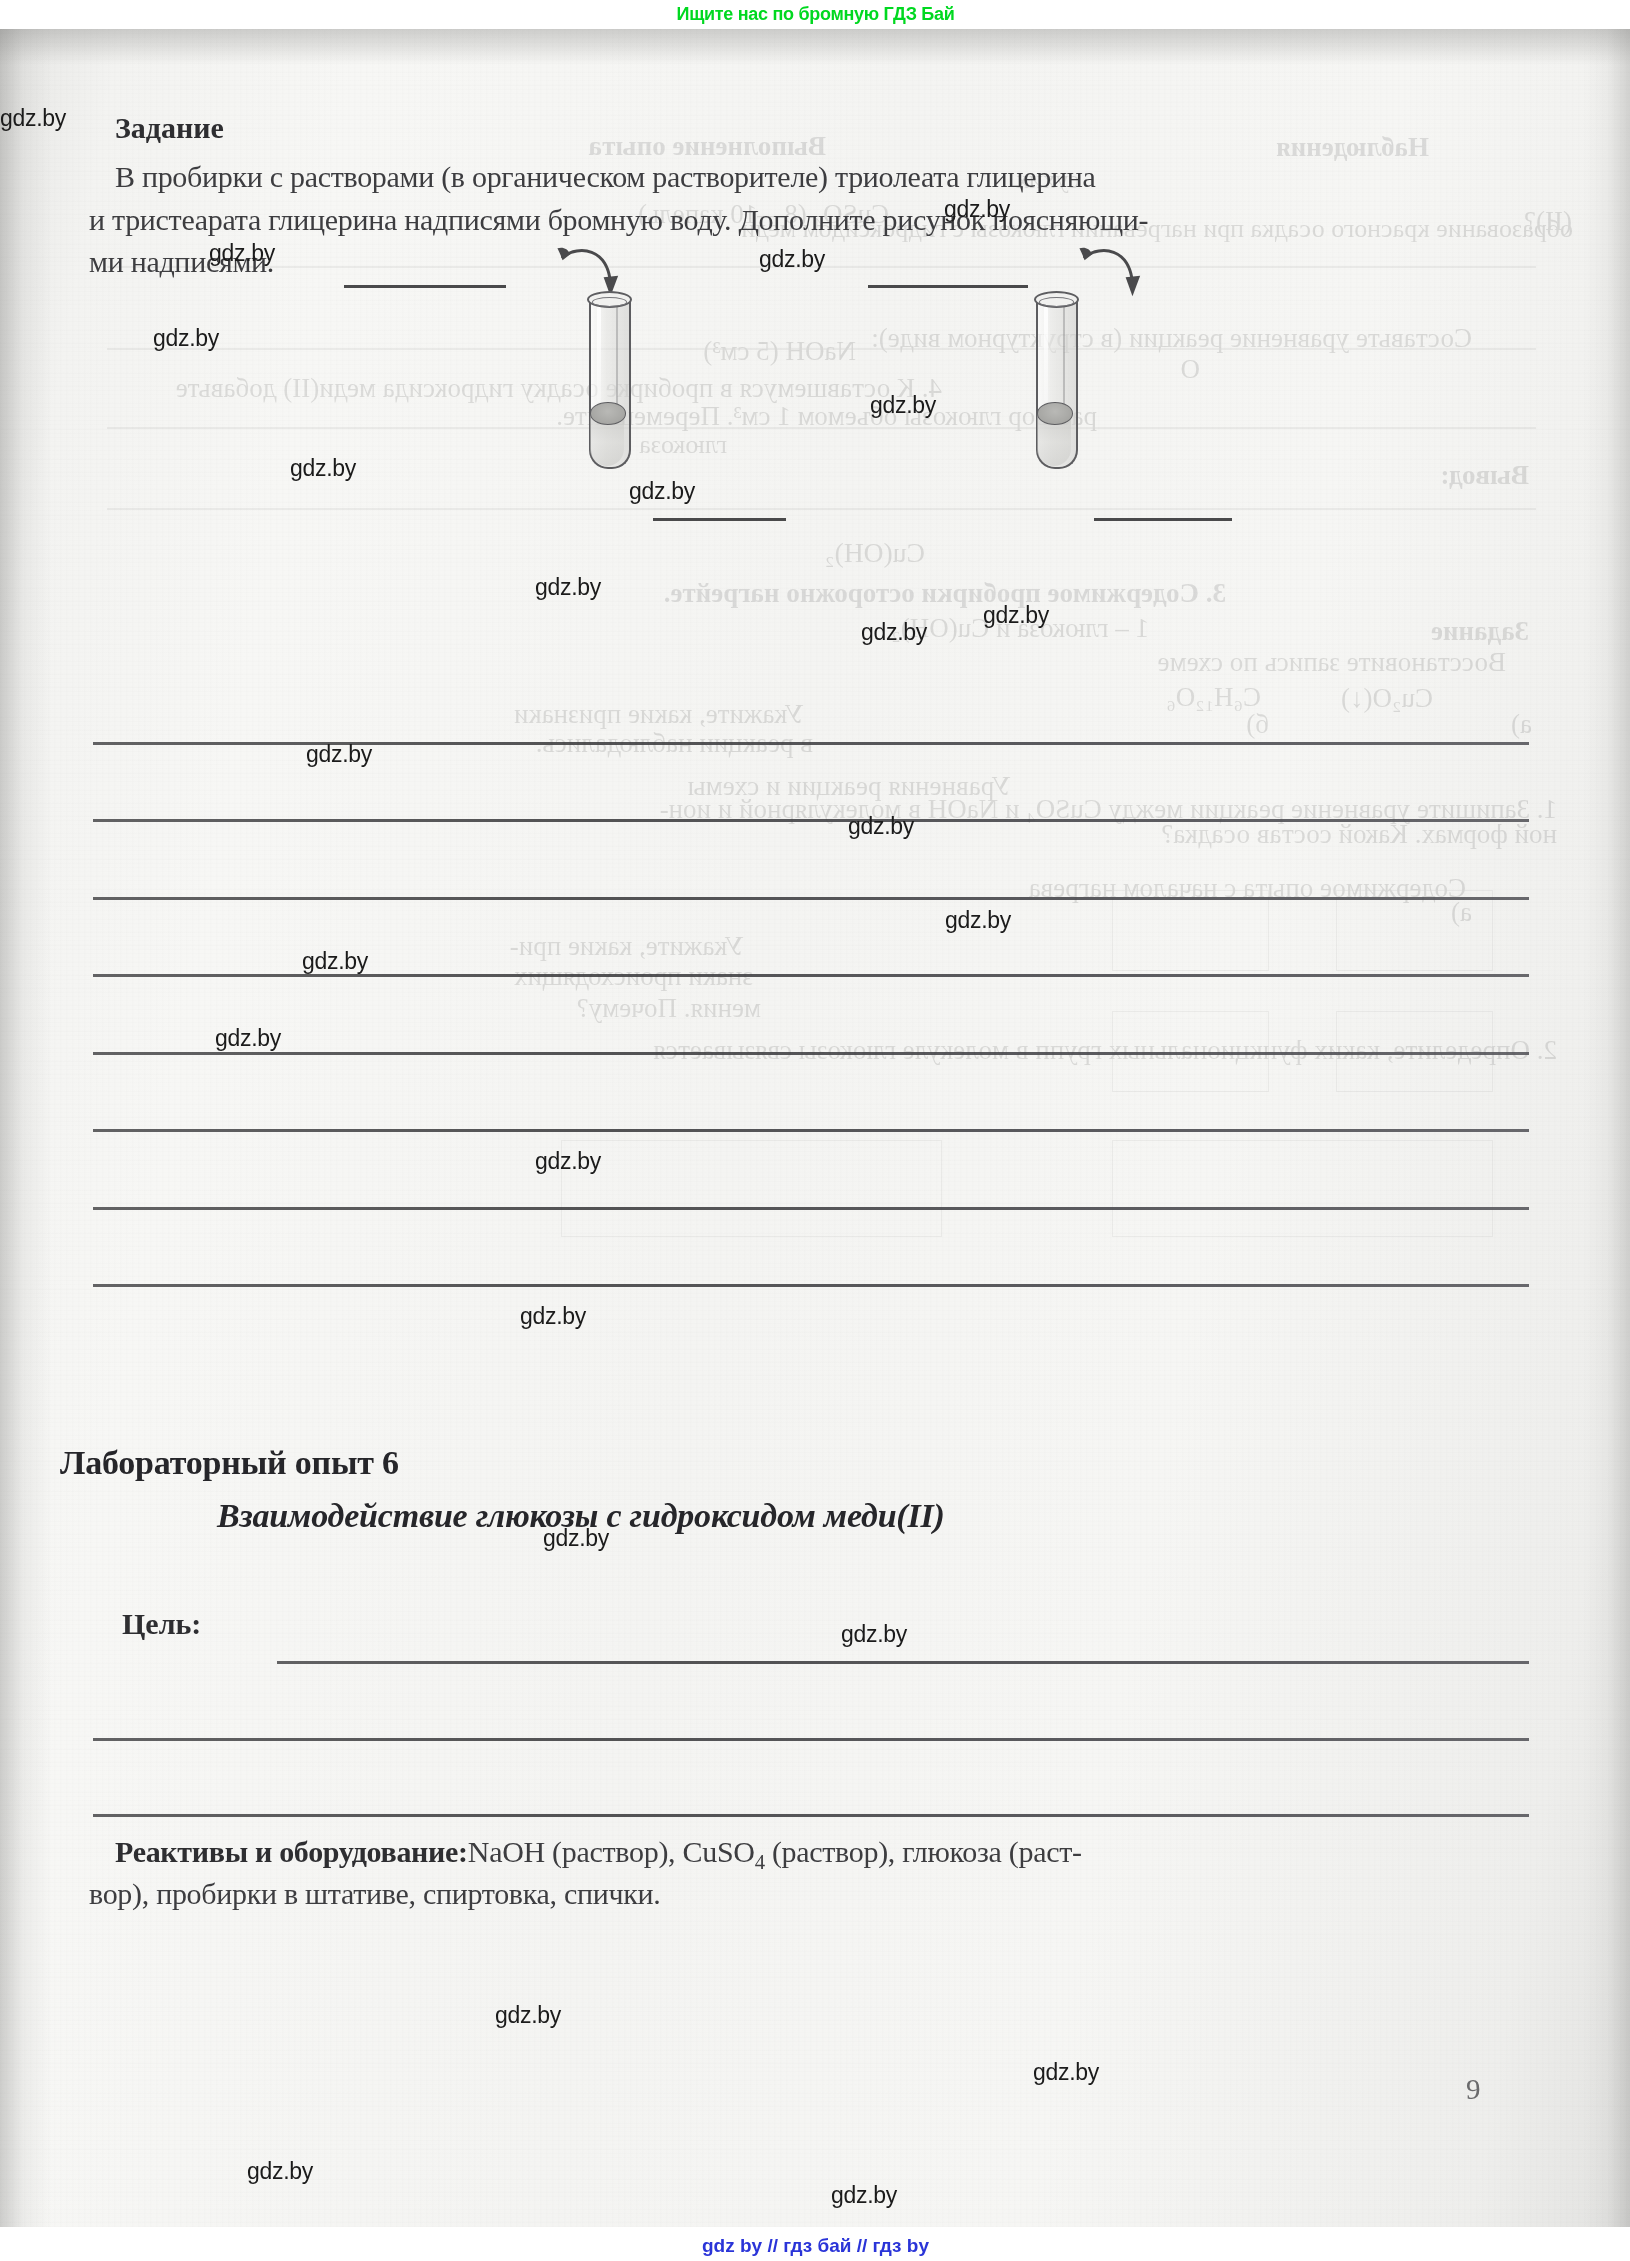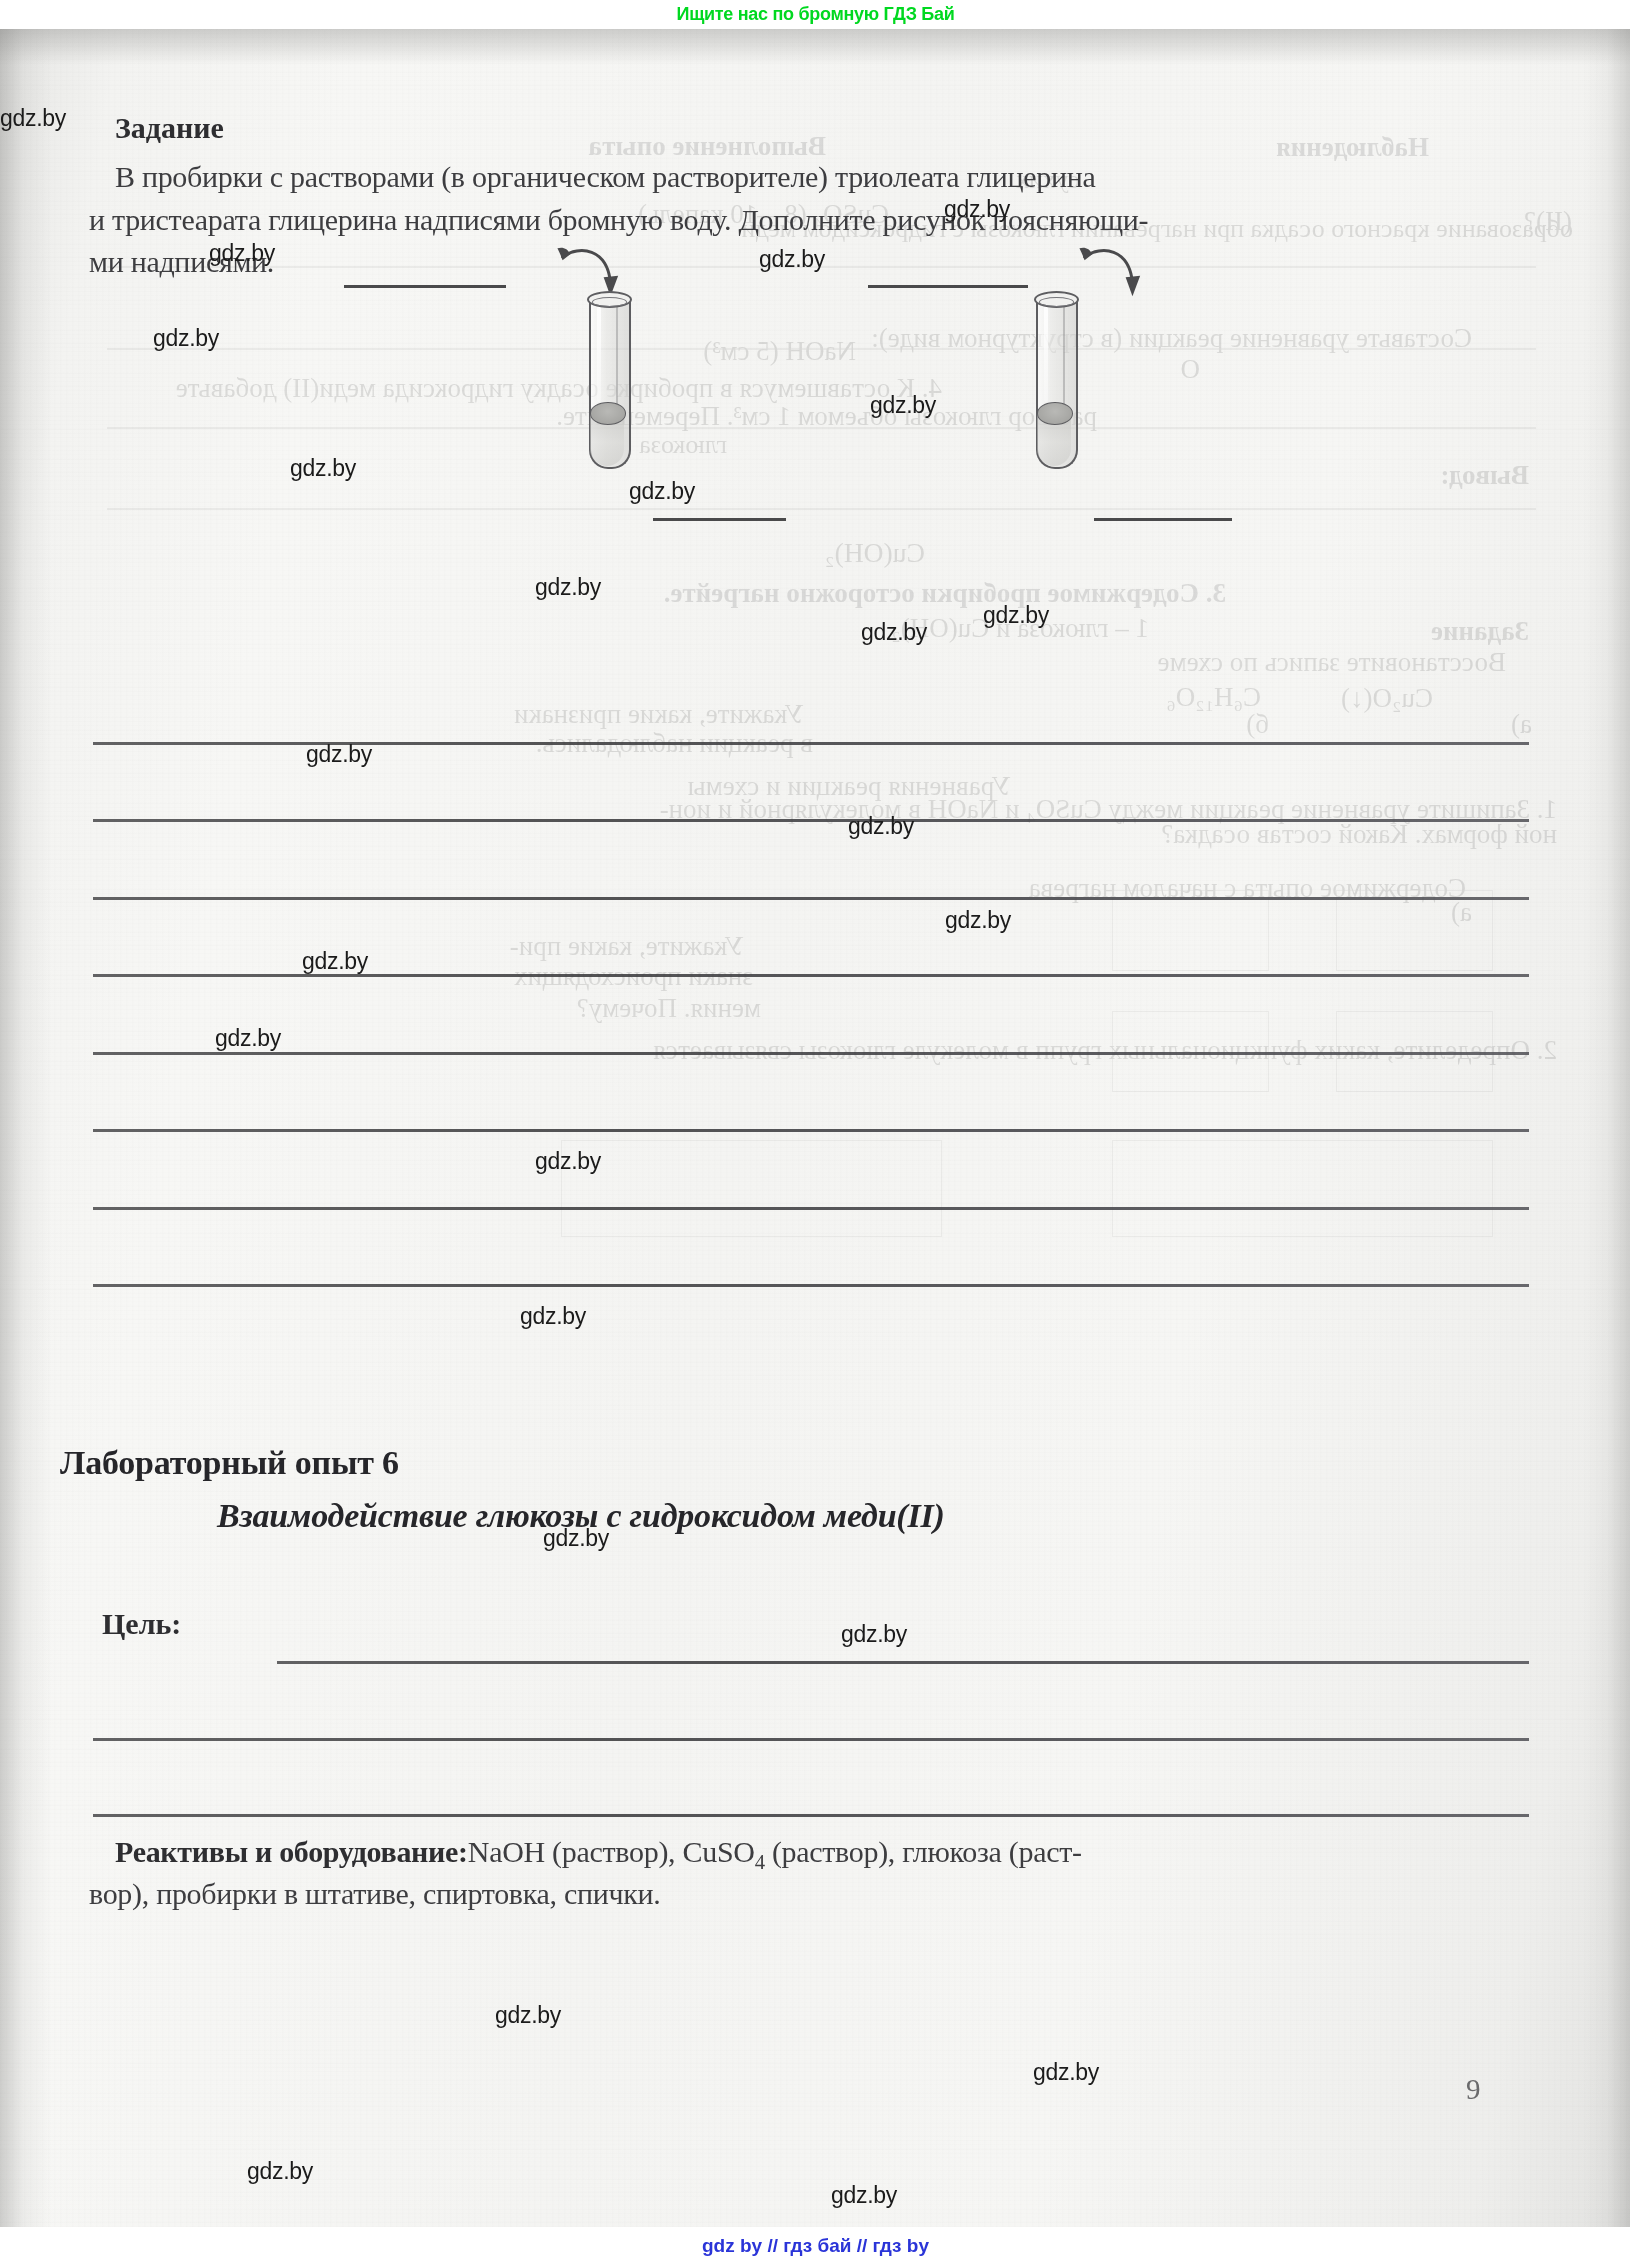--- a/index.html
+++ b/index.html
@@ -370,21 +370,21 @@
     <div class="rule" style="left:93px; top:868px; width:1436px;"></div>
     <div class="rule" style="left:93px; top:945px; width:1436px;"></div>
     <div class="rule" style="left:93px; top:1023px; width:1436px;"></div>
     <div class="rule" style="left:93px; top:1100px; width:1436px;"></div>
     <div class="rule" style="left:93px; top:1178px; width:1436px;"></div>
     <div class="rule" style="left:93px; top:1255px; width:1436px;"></div>
 
     <div class="lab-heading" style="left:60px; top:1399px;margin-top:16px;">Лабораторный опыт 6</div>
     <div class="lab-title" style="left:217px; top:1468px;">Взаимодействие глюкозы с гидроксидом меди(II)</div>
 
-    <div class="goal-label" style="left:102px; top:1578px;">Цель:</div>
+    <div class="goal-label" style="left:122px; top:1578px;">Цель:</div>
     <div class="rule" style="left:277px; top:1632px; width:1252px;"></div>
     <div class="rule" style="left:93px; top:1709px; width:1436px;"></div>
     <div class="rule" style="left:93px; top:1785px; width:1436px;"></div>
 
     <div class="para tight" style="left:115px; top:1802px;">
       <span class="bold">Реактивы и оборудование:</span><span>NaOH (раствор), CuSO</span><sub style="font-size:20.7px;">4</sub><span> (раствор), глюкоза (раст-</span>
     </div>
     <div class="para tight" style="left:89px; top:1844px;">вор), пробирки в штативе, спиртовка, спички.</div>
 
     <div class="page-number" style="left:1466px; top:2044px;">9</div>

